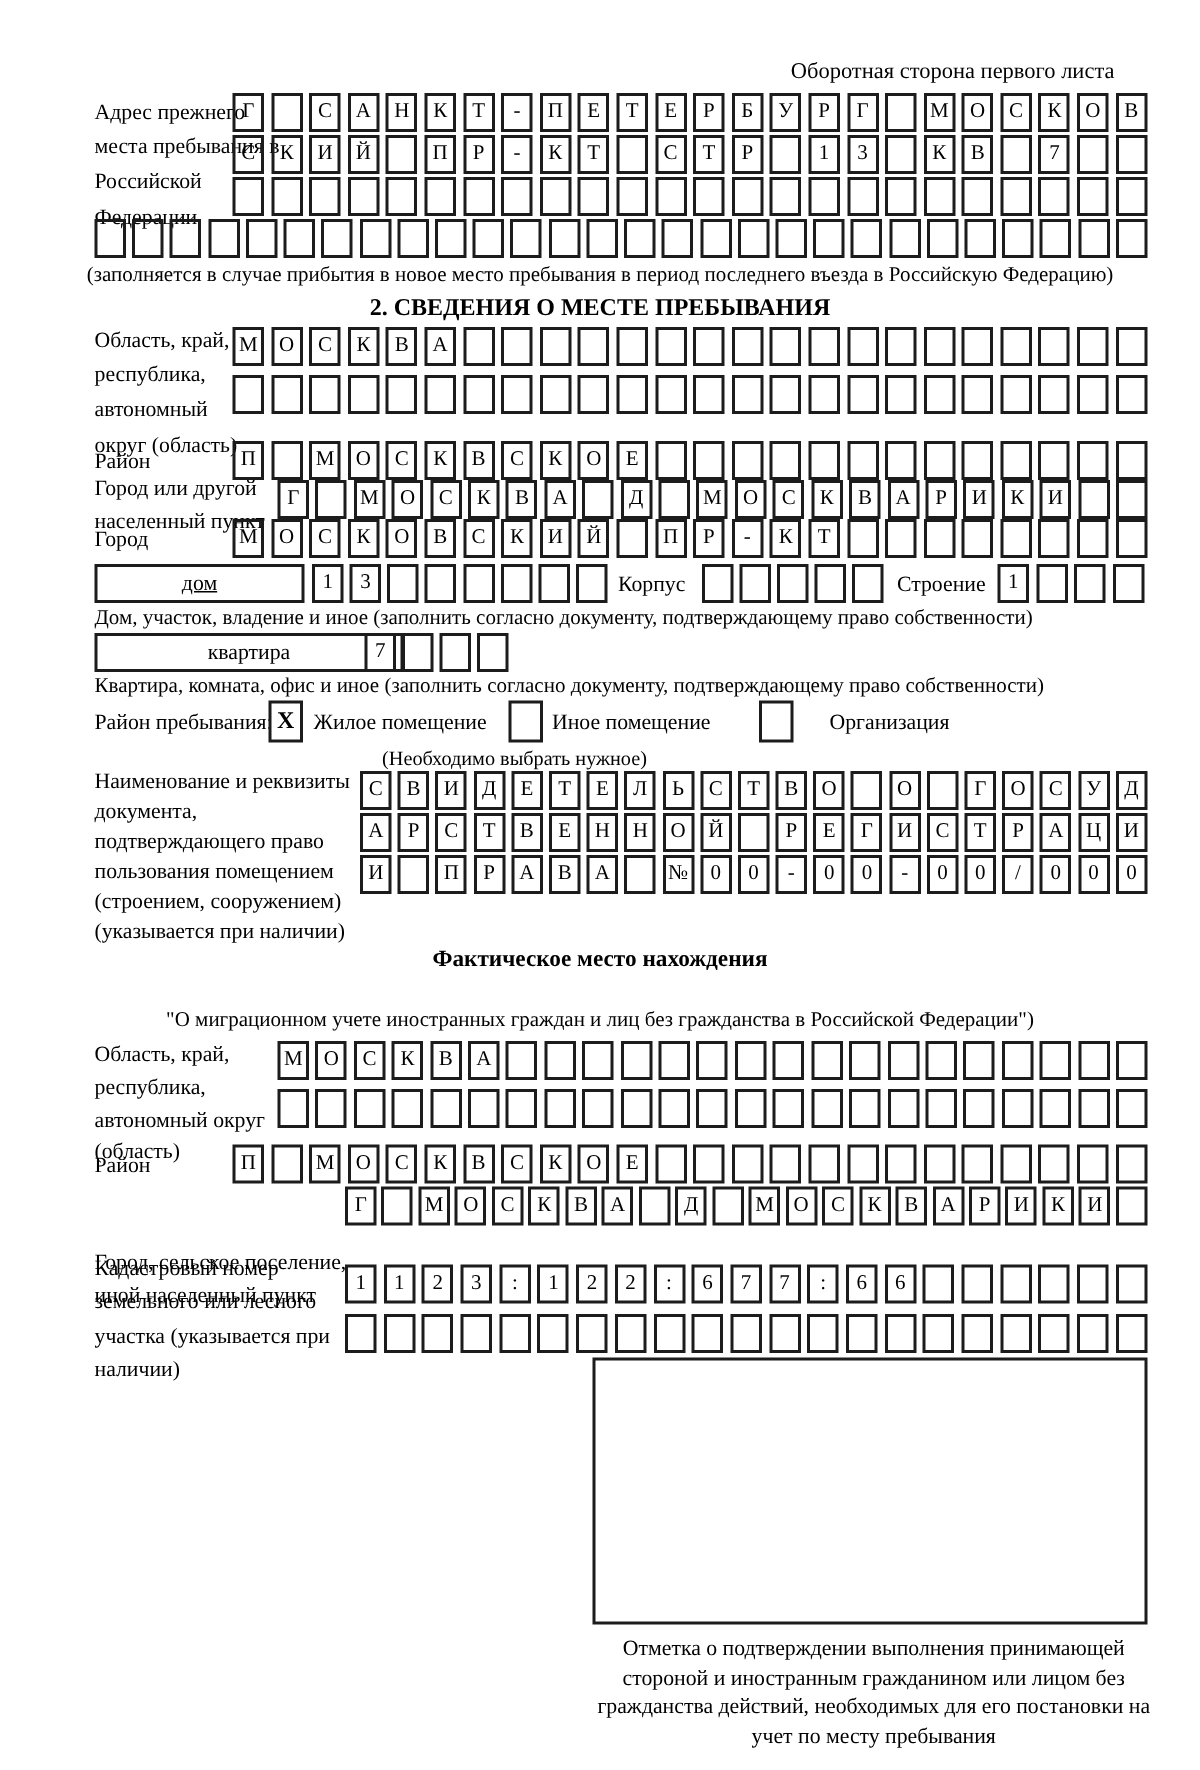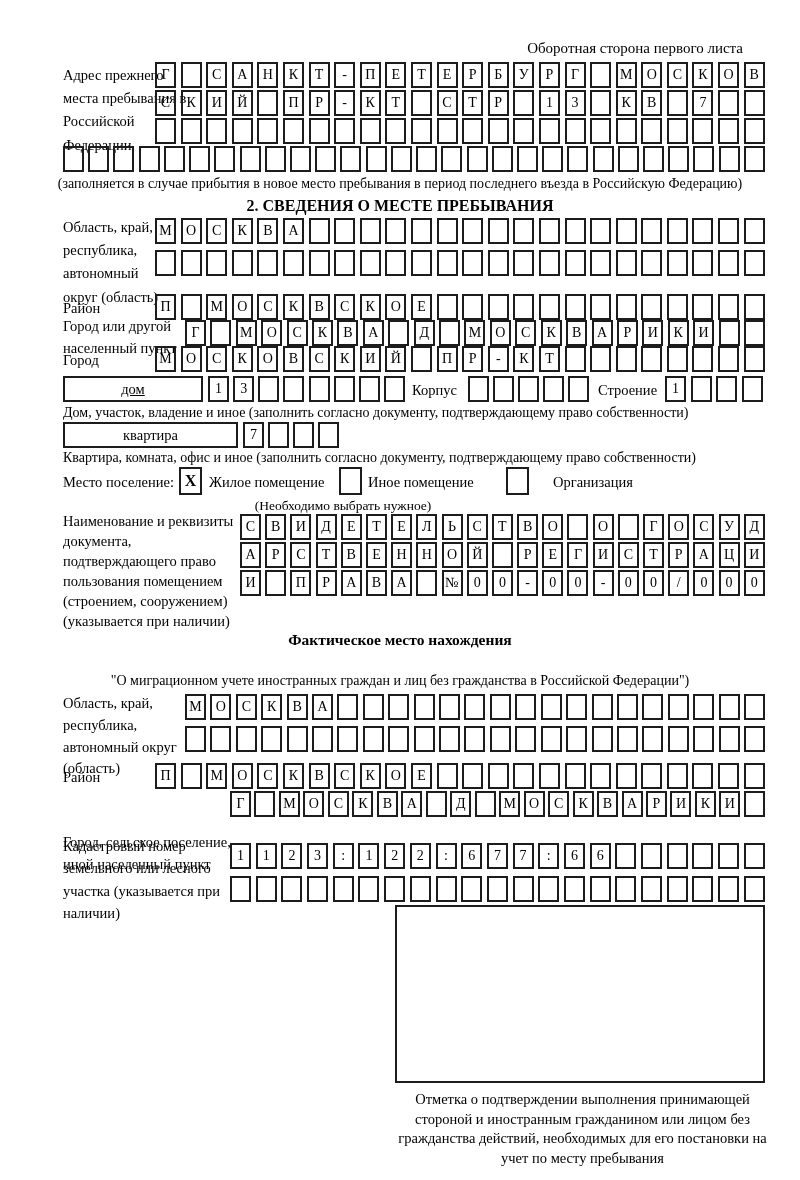--- a/index.html
+++ b/index.html
@@ -298,31 +298,31 @@
     </div>
   <div class="lbl" style="left:598px;top:379px;">Строение</div>
   <div class="cellrow" style="left:665px;top:376px;width:98px;">
       <span class="cell">1</span>
       <span class="cell"></span>
       <span class="cell"></span>
       <span class="cell"></span>
     </div>
   <div class="cap" style="left:63px;top:405px;width:720px;font-size:14px;">Дом, участок, владение и иное (заполнить согласно документу, подтверждающему право собственности)</div>
 
-  <div class="fieldbox" style="left:63px;top:422px;width:175px;">квартира</div>
+  <div class="fieldbox" style="left:63px;top:422px;width:206px;">квартира</div>
   <div class="cellrow" style="left:243px;top:422px;width:96px;">
       <span class="cell">7</span>
       <span class="cell"></span>
       <span class="cell"></span>
       <span class="cell"></span>
     </div>
   <div class="cap" style="left:63px;top:450px;width:720px;font-size:14px;">Квартира, комната, офис и иное (заполнить согласно документу, подтверждающему право собственности)</div>
 
   <div>
-    <span class="lbl" style="left:63px;top:471px;">Место поселение:</span>
+    <span class="lbl" style="left:63px;top:471px;">Район пребывания:</span>
     <span class="chk" style="left:179px;top:467px;">X</span>
     <span class="lbl" style="left:209px;top:471px;">Жилое помещение</span>
     <span class="chk" style="left:339px;top:467px;"></span>
     <span class="lbl" style="left:368px;top:471px;">Иное помещение</span>
     <span class="chk" style="left:506px;top:467px;"></span>
     <span class="lbl" style="left:553px;top:471px;">Организация</span>
   </div>
   <div class="cap center" style="left:178px;top:498px;width:330px;">(Необходимо выбрать нужное)</div>
 
   <div class="lbl" style="left:63px;top:511px;width:185px;line-height:1.38;">Наименование и реквизиты документа, подтверждающего право пользования помещением (строением, сооружением) (указывается при наличии)</div>

